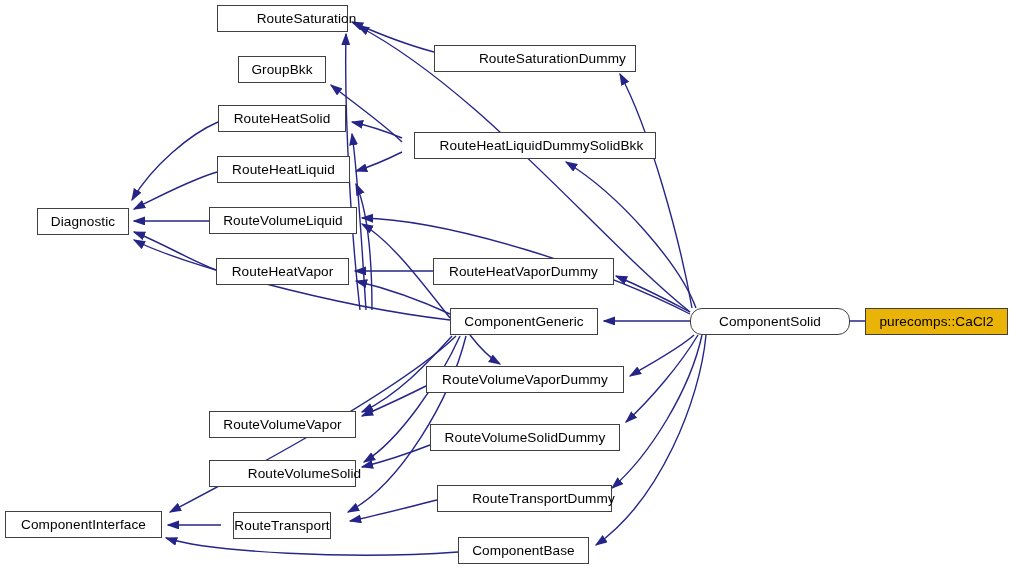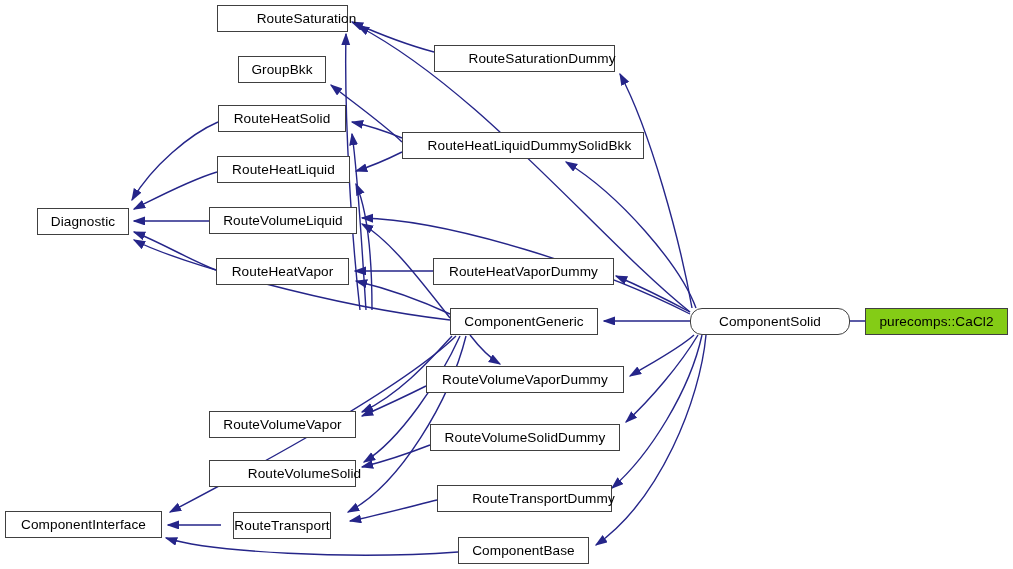--- a/index.html
+++ b/index.html
@@ -33,21 +33,21 @@
     display: flex;
     align-items: center;
     justify-content: center;
     font-size: 13.6px;
     color: #000000;
     white-space: nowrap;
     line-height: 1;
     letter-spacing: 0.1px;
   }
   .node.highlight {
-    background: #84cc16;
+    background: #eab308;
     border: 1px solid #404040;
   }
   .node-label {
     display: block;
     padding: 0 6px;
   }
 </style>
 </head>
 <body>
 
@@ -94,30 +94,30 @@
         <path d="M 221,525 L 168,525" fill="none" stroke="#252589" stroke-width="1.4" marker-end="url(#arrowhead)"></path>
         <path d="M 456,336 C 400,390 250,470 170,512" fill="none" stroke="#252589" stroke-width="1.4" marker-end="url(#arrowhead)"></path>
         <path d="M 458,552 C 350,560 210,552 166,538" fill="none" stroke="#252589" stroke-width="1.4" marker-end="url(#arrowhead)"></path>
         <path d="M 706,335 C 700,400 660,500 596,545" fill="none" stroke="#252589" stroke-width="1.4" marker-end="url(#arrowhead)"></path>
       </g>
   </svg>
   <div id="node-group">
       <div class="node" style="left: 217px; top: 5px; width: 131px; height: 27px; padding-left: 48px;">
         <span class="node-label">RouteSaturation</span>
       </div>
-      <div class="node" style="left: 434px; top: 45px; width: 181px; height: 27px; padding-left: 35px;">
+      <div class="node" style="left: 434px; top: 45px; width: 202px; height: 27px; padding-left: 35px;">
         <span class="node-label">RouteSaturationDummy</span>
       </div>
       <div class="node" style="left: 238px; top: 56px; width: 88px; height: 27px;">
         <span class="node-label">GroupBkk</span>
       </div>
       <div class="node" style="left: 218px; top: 105px; width: 128px; height: 27px;">
         <span class="node-label">RouteHeatSolid</span>
       </div>
-      <div class="node" style="left: 402px; top: 132px; width: 242px; height: 27px; padding-left: 13px;">
+      <div class="node" style="left: 414px; top: 132px; width: 242px; height: 27px; padding-left: 13px;">
         <span class="node-label">RouteHeatLiquidDummySolidBkk</span>
       </div>
       <div class="node" style="left: 217px; top: 156px; width: 133px; height: 27px;">
         <span class="node-label">RouteHeatLiquid</span>
       </div>
       <div class="node" style="left: 37px; top: 208px; width: 92px; height: 27px;">
         <span class="node-label">Diagnostic</span>
       </div>
       <div class="node" style="left: 209px; top: 207px; width: 148px; height: 27px;">
         <span class="node-label">RouteVolumeLiquid</span>

